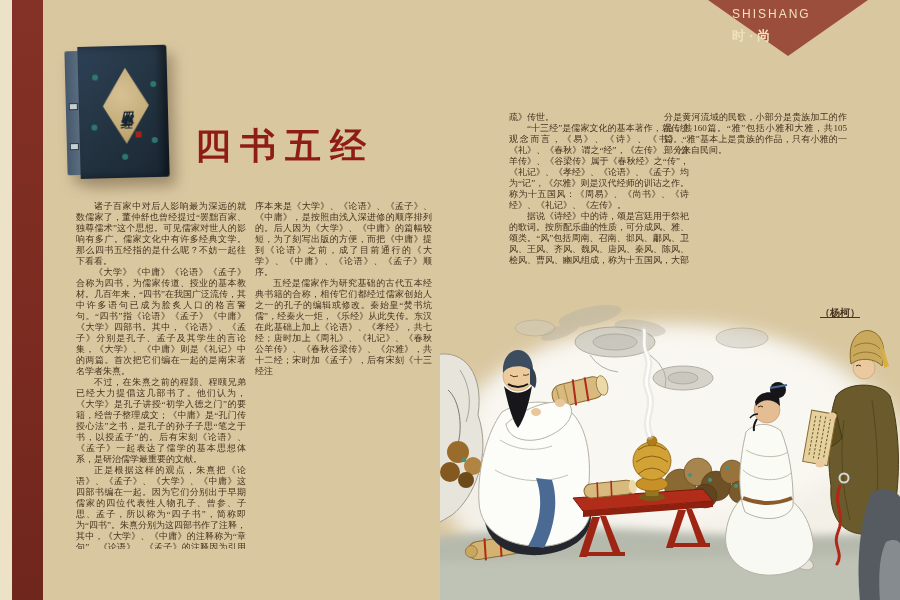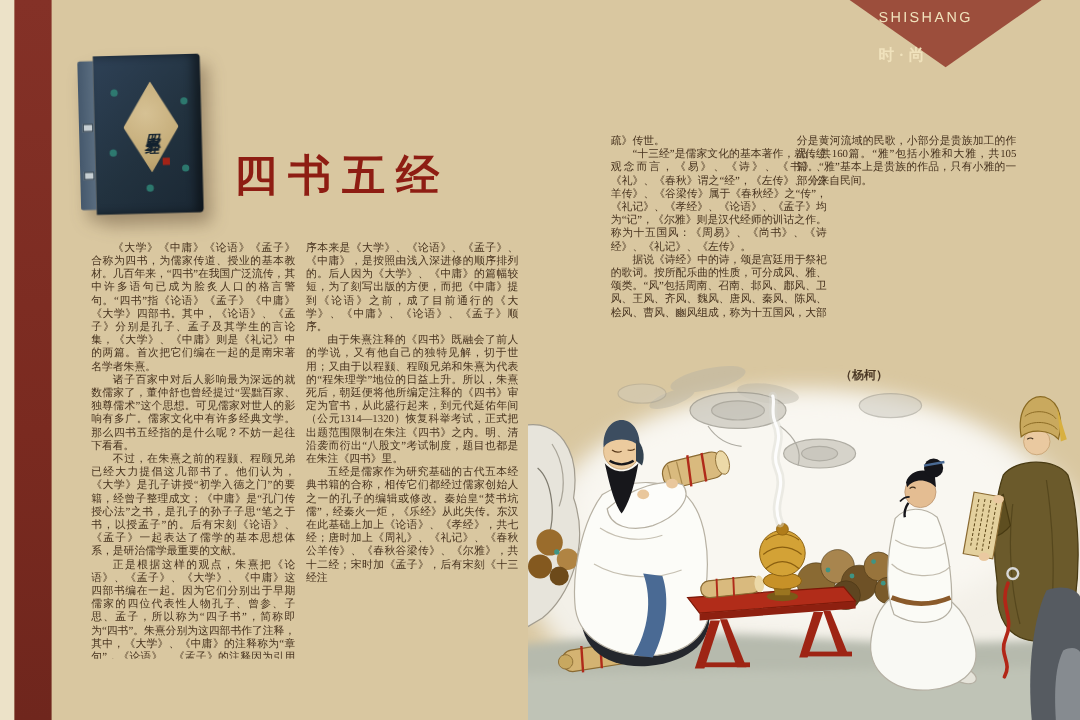--- a/index.html
+++ b/index.html
@@ -7,21 +7,21 @@
           font-family:"Liberation Serif","DejaVu Serif",serif;color:#46321e;}
   .edge-sliver{position:absolute;left:0;top:0;width:12px;height:600px;background:#ece2c8;}
   .edge-stripe{position:absolute;left:12px;top:0;width:31px;height:600px;
                background:linear-gradient(#843127 0%,#7a2a20 60%,#6f261d 100%);}
   
   .banner-tri{position:absolute;left:708px;top:0;width:0;height:0;
               border-left:80px solid transparent;border-right:80px solid transparent;
               border-top:56px solid #9c4e3c;}
   .banner-text{position:absolute;left:732px;top:7px;width:160px;text-align:left;color:#f0e2bc;}
   .banner-en{font-size:12px;letter-spacing:2px;font-family:"Liberation Sans","DejaVu Sans",sans-serif;}
-  .banner-cn{font-size:13px;font-weight:bold;letter-spacing:4px;margin-top:16px;}
+  .banner-cn{font-size:13px;font-weight:bold;letter-spacing:4px;margin-top:6px;}
   
   .book{position:absolute;left:66px;top:46px;width:102px;height:132px;transform:rotate(-1.5deg);
         filter:drop-shadow(6px 9px 7px rgba(60,40,20,.38));}
   .book-spine{position:absolute;left:0;top:4px;width:13px;height:124px;
               background:linear-gradient(90deg,#45586c,#5a6d80);border-radius:2px 0 0 2px;}
   .clasp{position:absolute;left:3px;width:7px;height:5px;background:#c7cfd3;border:1px solid #2a3a48;}
   .clasp.c1{top:52px}.clasp.c2{top:92px}
   .book-front{position:absolute;left:13px;top:0;width:89px;height:132px;
               background:linear-gradient(135deg,#2e4156 0%,#22323f 55%,#1a2733 100%);
               border-radius:0 3px 3px 0;box-shadow:inset -6px 0 8px rgba(0,0,0,.45);}
@@ -38,22 +38,22 @@
               color:#8e1d13;letter-spacing:9px;font-family:"Liberation Serif","DejaVu Serif",serif;}
   
   .col{position:absolute;font-size:9px;line-height:11px;text-align:justify;overflow:hidden;
        color:#46321e;}
   .col-l1{left:76px; top:201px;width:170px;height:348px;}
   .col-l2{left:255px;top:201px;width:177px;height:348px;}
   .col-r1{left:509px;top:112px;width:180px;height:224px;}
   .col-r2{left:664px;top:112px;width:183px;height:200px;}
   .para{margin:0;text-indent:2em;font-family:Liberation Serif, serif;}
   .para.no-indent{text-indent:0;}
-  .attribution{position:absolute;left:700px;top:306px;width:160px;text-align:left;
-               font-size:10px;font-weight:bold;color:#46321e;}
+  .attribution{position:absolute;left:700px;top:306px;width:160px;text-align:right;
+               font-size:10px;font-weight:bold;color:#46321e;text-decoration:underline;}
   
   .painting{position:absolute;left:440px;top:300px;width:460px;height:300px;}
 </style>
 </head>
 <body>
 
 <div class="spread">
 
   <div class="edge-sliver"></div>
   <div class="edge-stripe"></div>
@@ -77,28 +77,27 @@
       <div class="tdot" style="left:72px;top:92px"></div>
       <div class="tdot" style="left:42px;top:108px"></div>
       <div class="seal"></div>
       <div class="book-label-text">四书五经</div>
     </div>
   </div>
 
   <h1 class="page-title">四书五经</h1>
 
   <div class="col col-l1">
+      <p class="para">诸子百家中对后人影响最为深远的就数儒家了，董仲舒也曾经提过“罢黜百家、独尊儒术”这个思想。可见儒家对世人的影响有多广。儒家文化中有许多经典文学。那么四书五经指的是什么呢？不妨一起往下看看。</p>
       <p class="para">《大学》《中庸》《论语》《孟子》合称为四书，为儒家传道、授业的基本教材。几百年来，“四书”在我国广泛流传，其中许多语句已成为脍炙人口的格言警句。“四书”指《论语》《孟子》《中庸》《大学》四部书。其中，《论语》、《孟子》分别是孔子、孟子及其学生的言论集，《大学》、《中庸》则是《礼记》中的两篇。首次把它们编在一起的是南宋著名学者朱熹。</p>
-      <p class="para">诸子百家中对后人影响最为深远的就数儒家了，董仲舒也曾经提过“罢黜百家、独尊儒术”这个思想。可见儒家对世人的影响有多广。儒家文化中有许多经典文学。那么四书五经指的是什么呢？不妨一起往下看看。</p>
       <p class="para">不过，在朱熹之前的程颢、程颐兄弟已经大力提倡这几部书了。他们认为，《大学》是孔子讲授“初学入德之门”的要籍，经曾子整理成文；《中庸》是“孔门传授心法”之书，是孔子的孙子子思“笔之于书，以授孟子”的。后有宋刻《论语》、《孟子》一起表达了儒学的基本思想体系，是研治儒学最重要的文献。</p>
       <p class="para">正是根据这样的观点，朱熹把《论语》、《孟子》、《大学》、《中庸》这四部书编在一起。因为它们分别出于早期儒家的四位代表性人物孔子、曾参、子思、孟子，所以称为“四子书”，简称即为“四书”。朱熹分别为这四部书作了注释，其中，《大学》、《中庸》的注释称为“章句”，《论语》、《孟子》的注释因为引用他人的说法较多，所以称为“集注”。</p>
     </div>
   <div class="col col-l2">
       <p class="para no-indent">序本来是《大学》、《论语》、《孟子》、《中庸》，是按照由浅入深进修的顺序排列的。后人因为《大学》、《中庸》的篇幅较短，为了刻写出版的方便，而把《中庸》提到《论语》之前，成了目前通行的《大学》、《中庸》、《论语》、《孟子》顺序。</p>
-      <p class="para">由于朱熹注释的《四书》既融会了前人的学说，又有他自己的独特见解，切于世用；又由于以程颢、程颐兄弟和朱熹为代表的“程朱理学”地位的日益上升。所以，朱熹死后，朝廷便将他所编定注释的《四书》审定为官书，从此盛行起来，到元代延佑年间（公元1314—1320）恢复科举考试，正式把出题范围限制在朱注《四书》之内。明、清沿袭而衍出“八股文”考试制度，题目也都是在朱注《四书》里。</p>
       <p class="para">五经是儒家作为研究基础的古代五本经典书籍的合称，相传它们都经过儒家创始人之一的孔子的编辑或修改。秦始皇“焚书坑儒”，经秦火一炬，《乐经》从此失传。东汉在此基础上加上《论语》、《孝经》，共七经；唐时加上《周礼》、《礼记》、《春秋公羊传》、《春秋谷梁传》、《尔雅》，共十二经；宋时加《孟子》，后有宋刻《十三经注</p>
     </div>
   <div class="col col-r1">
       <p class="para no-indent">疏》传世。</p>
       <p class="para">“十三经”是儒家文化的基本著作，就传统观念而言，《易》、《诗》、《书》、《礼》、《春秋》谓之“经”，《左传》、《公羊传》、《谷梁传》属于《春秋经》之“传”，《礼记》、《孝经》、《论语》、《孟子》均为“记”，《尔雅》则是汉代经师的训诂之作。称为十五国风：《周易》、《尚书》、《诗经》、《礼记》、《左传》。</p>
       <p class="para">据说《诗经》中的诗，颂是宫廷用于祭祀的歌词。按所配乐曲的性质，可分成风、雅、颂类。“风”包括周南、召南、邶风、鄘风、卫风、王风、齐风、魏风、唐风、秦风、陈风、桧风、曹风、豳风组成，称为十五国风，大部</p>
     </div>
   <div class="col col-r2">
       <p class="para no-indent">分是黄河流域的民歌，小部分是贵族加工的作品，共160篇。“雅”包括小雅和大雅，共105篇。“雅”基本上是贵族的作品，只有小雅的一部分来自民间。</p>
     </div>

